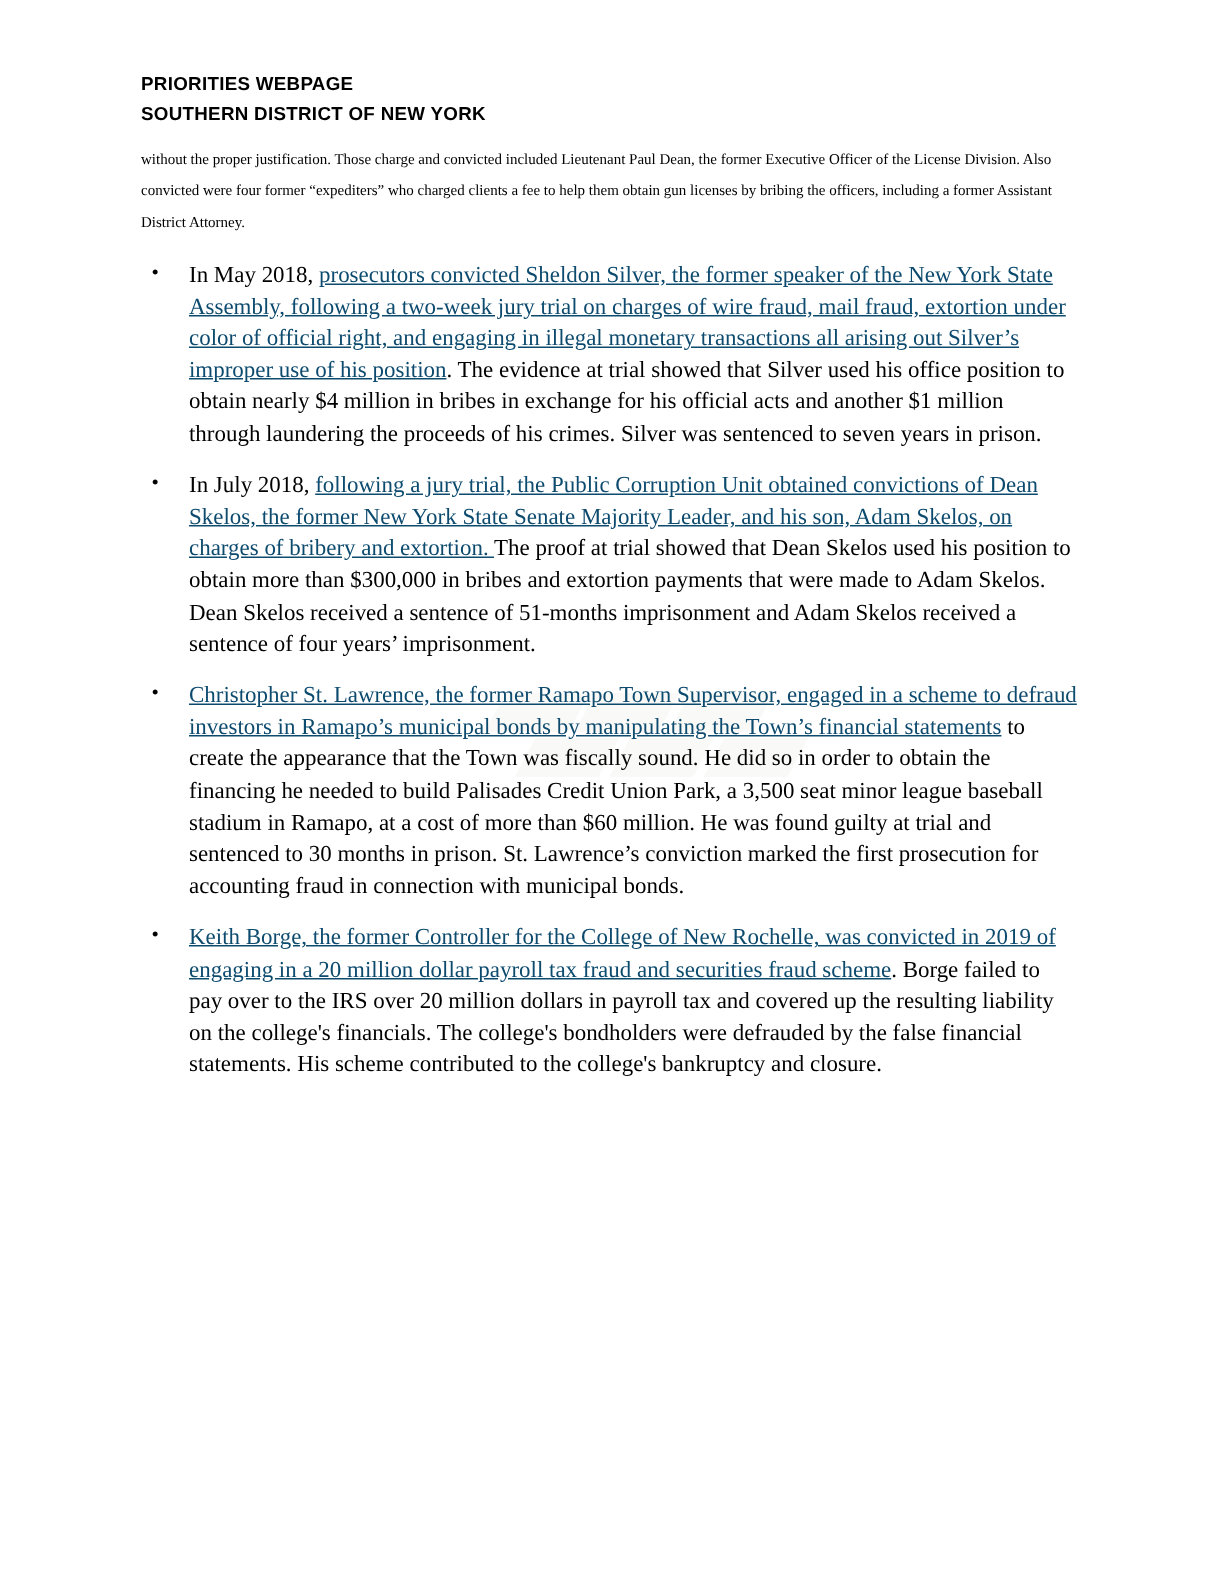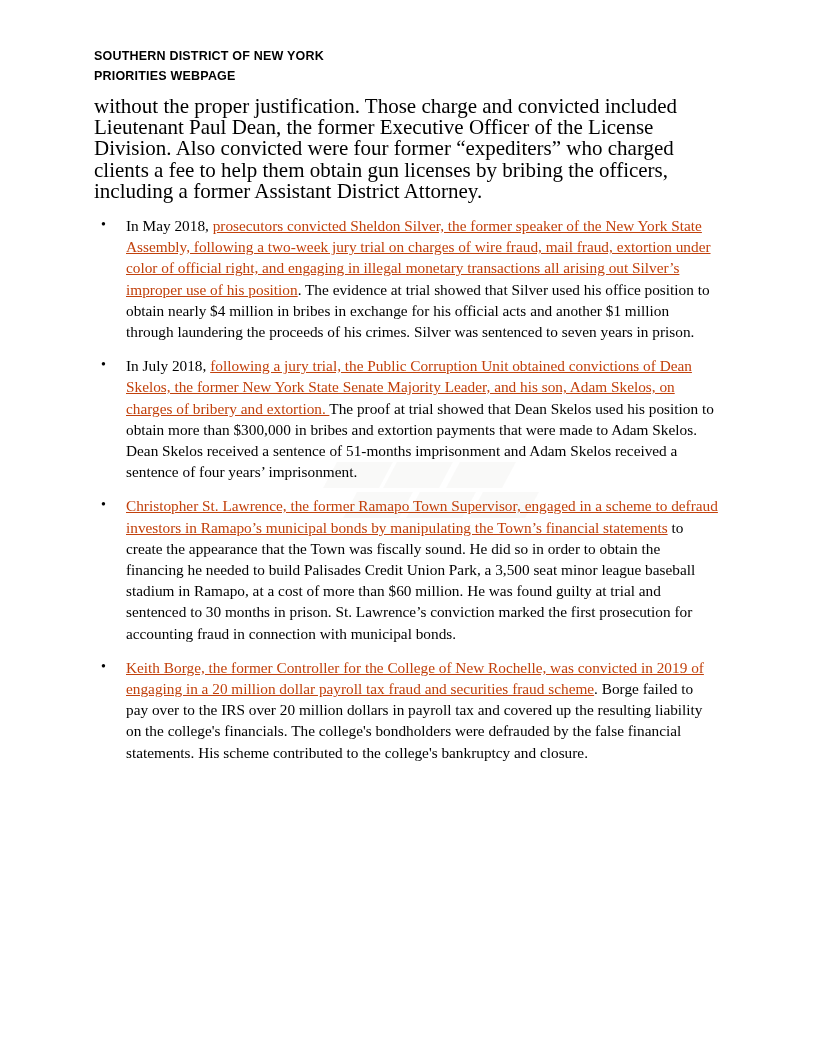--- a/index.html
+++ b/index.html
@@ -24,42 +24,42 @@
   }
   .header-block {
     font-family: "Liberation Sans", sans-serif;
     font-weight: bold;
     font-size: 12.5px;
     line-height: 20px;
     letter-spacing: 0.2px;
     margin-bottom: 10px;
   }
   .para {
-    font-size: 21px;
+    font-size: 10px;
     line-height: 21.2px;
     text-align: left;
     margin: 0 0 13px 0;
   }
   .bullet-item {
     position: relative;
     padding-left: 32px;
     margin: 0 0 13px 0;
     font-size: 15.3px;
     line-height: 21.2px;
   }
   .bullet-item::before {
     content: "\2022";
     position: absolute;
     left: 7px;
     top: -1px;
     font-size: 14px;
     color: #000;
   }
   .link {
-    color: #c2410c;
+    color: #0c4a6e;
     text-decoration: underline;
   }
   .subhead {
     margin: 0 0 13px 0;
     padding-left: 32px;
     font-size: 15.3px;
     line-height: 21.2px;
   }
   .subhead span {
     text-decoration: underline;
@@ -127,22 +127,22 @@
       <div class="wm2"></div>
       <div class="wm3"></div>
     <div class="wm4"></div>
       <div class="wm5"></div>
       <div class="wm6"></div>
   </div>
 
   <div class="content">
 
     <div class="header-block">
+      <div>PRIORITIES WEBPAGE</div>
       <div>SOUTHERN DISTRICT OF NEW YORK</div>
-      <div>PRIORITIES WEBPAGE</div>
     </div>
 
     <p class="para">without the proper justification.  Those charge and convicted included Lieutenant Paul Dean, the former Executive Officer of the License Division.  Also convicted were four former “expediters” who charged clients a fee to help them obtain gun licenses by bribing the officers, including a former Assistant District Attorney.</p>
 
     <div class="bullet-item">
       <span>In May 2018, </span><a class="link" href="#">prosecutors convicted Sheldon Silver, the former speaker of the New York State Assembly, following a two-week jury trial on charges of wire fraud, mail fraud, extortion under color of official right, and engaging in illegal monetary transactions all arising out Silver’s improper use of his position</a><span>.  The evidence at trial showed that Silver used his office position to obtain nearly $4 million in bribes in exchange for his official acts and another $1 million through laundering the proceeds of his crimes.  Silver was sentenced to seven years in prison.</span>
     </div>
 
     <div class="bullet-item">
       <span>In July 2018, </span><a class="link" href="#">following a jury trial,  the Public Corruption Unit obtained convictions of Dean Skelos, the former New York State Senate Majority Leader, and his son, Adam Skelos, on charges of bribery and extortion. </a><span> The proof at trial showed that Dean Skelos used his position to obtain more than $300,000 in bribes and extortion payments that were made to Adam Skelos.  Dean Skelos received a sentence of 51-months imprisonment and Adam Skelos received a sentence of four years’ imprisonment.</span>

